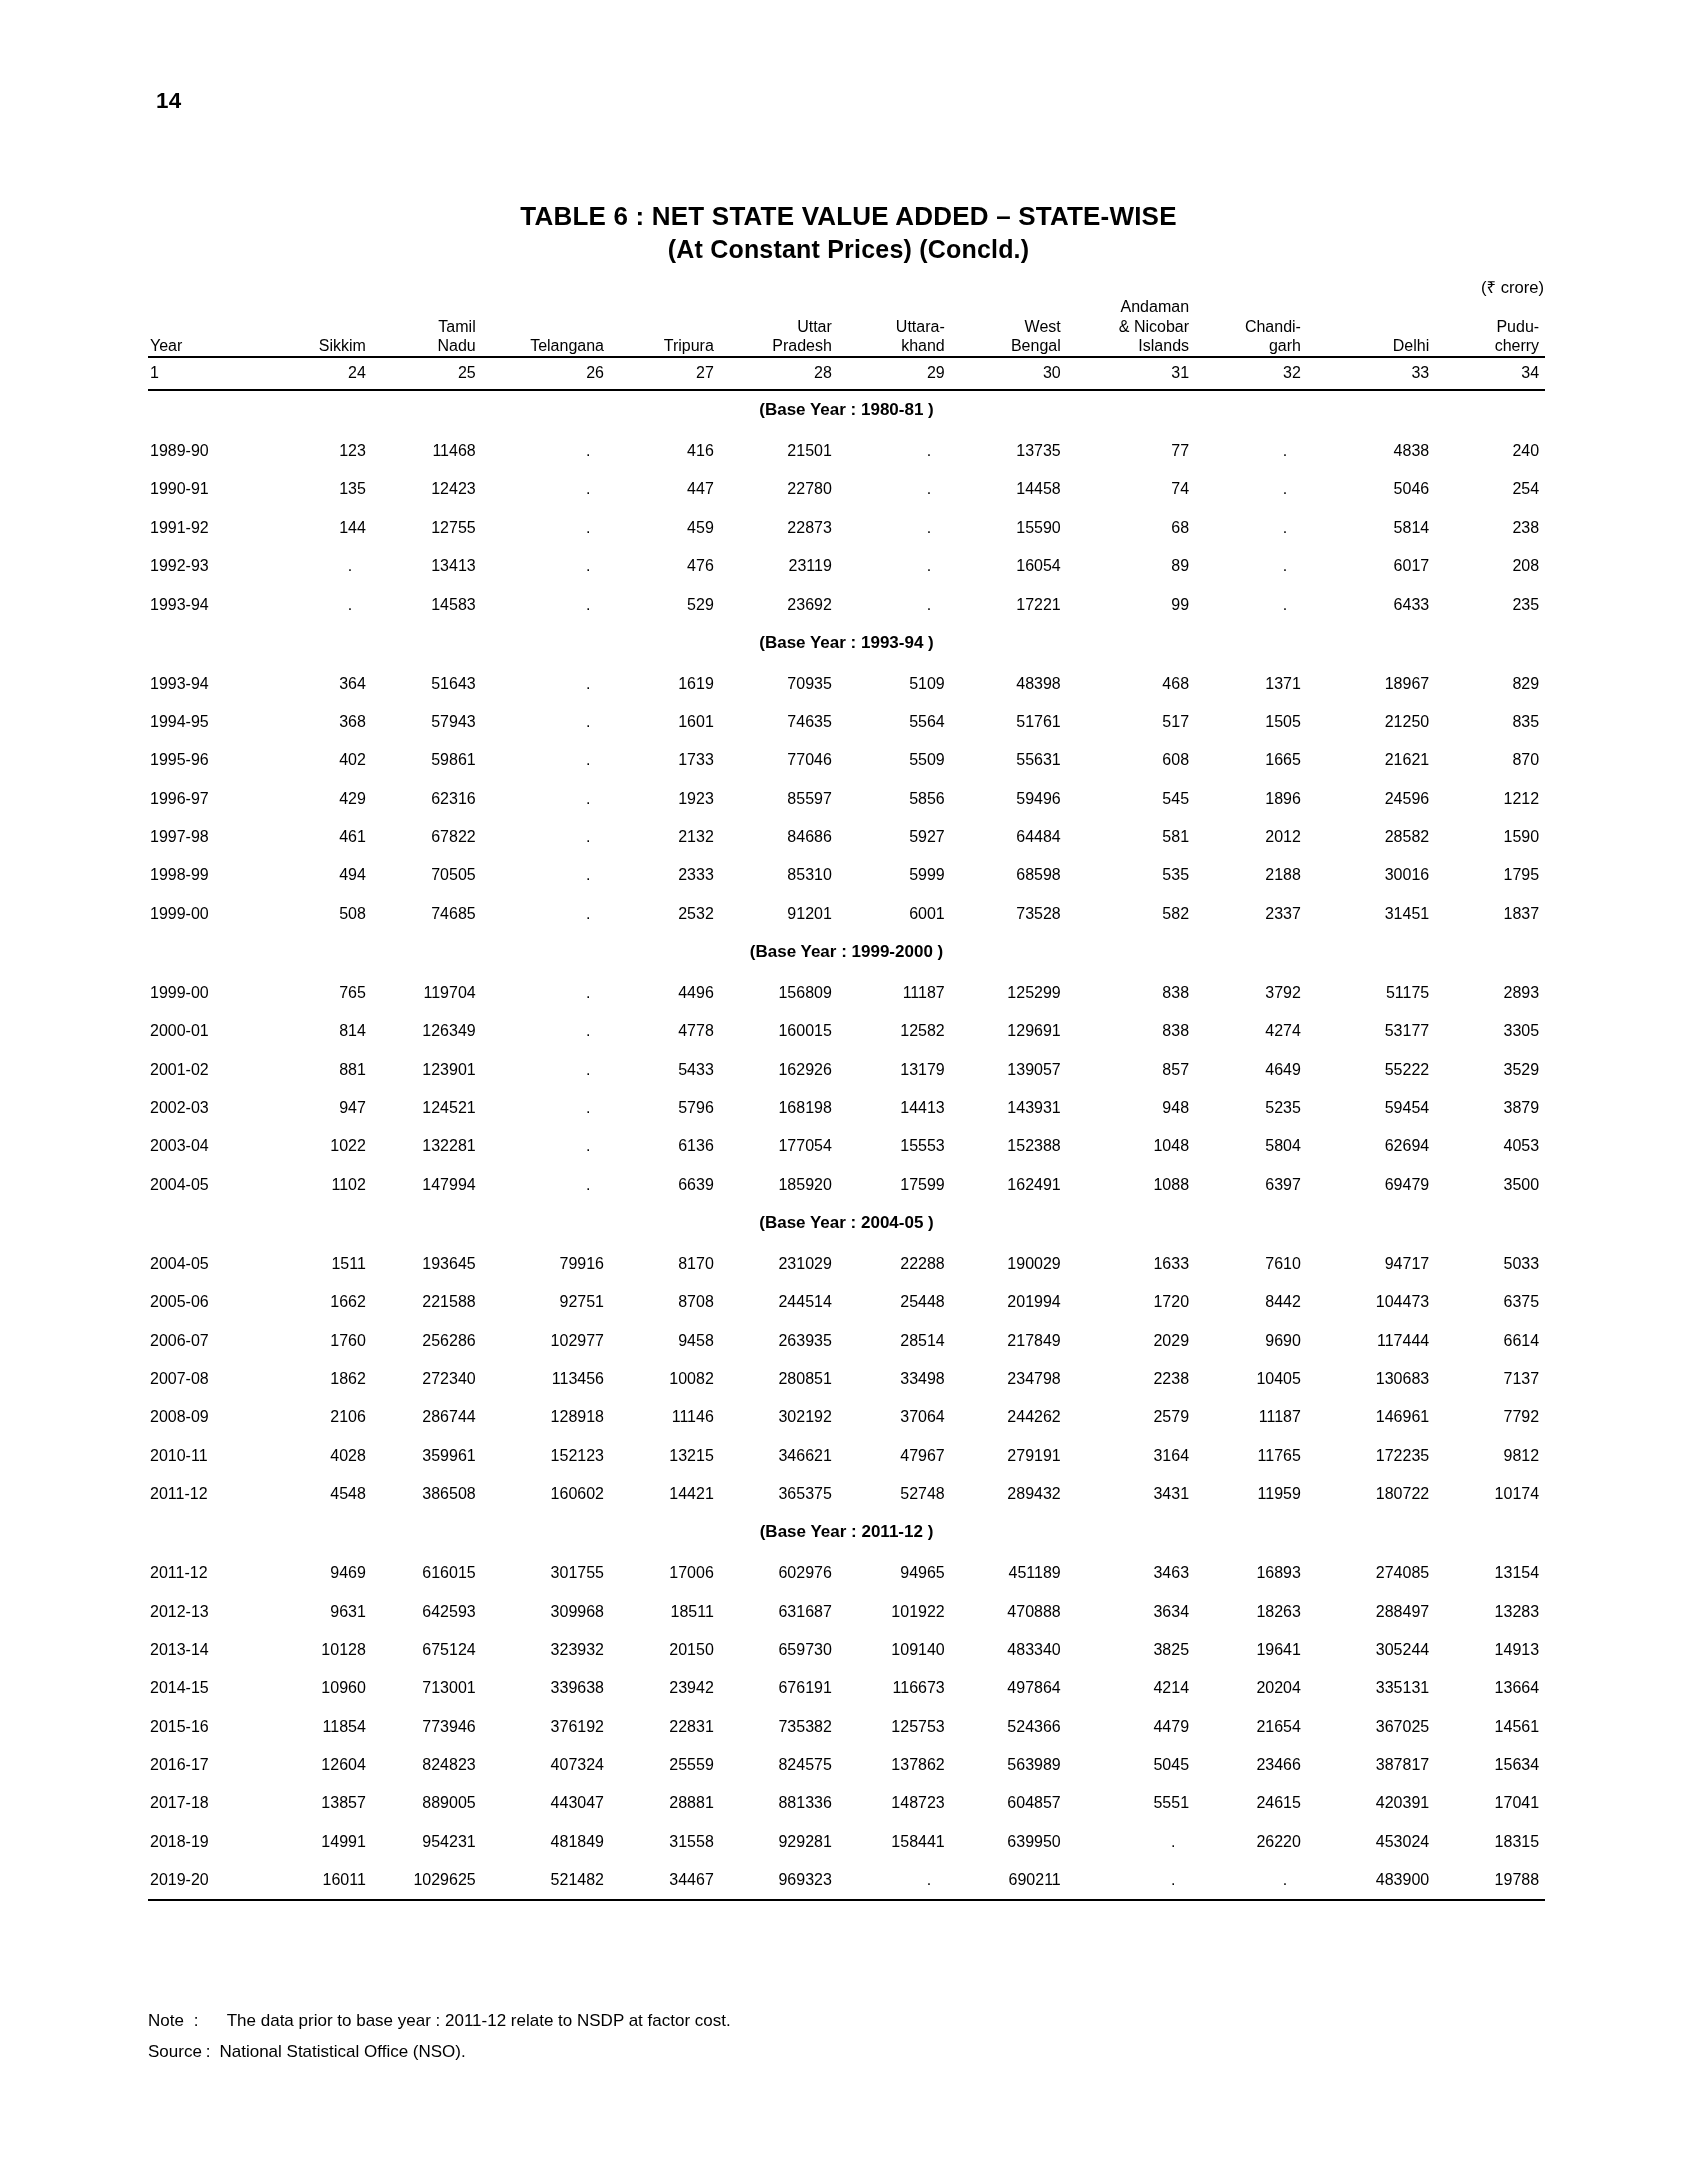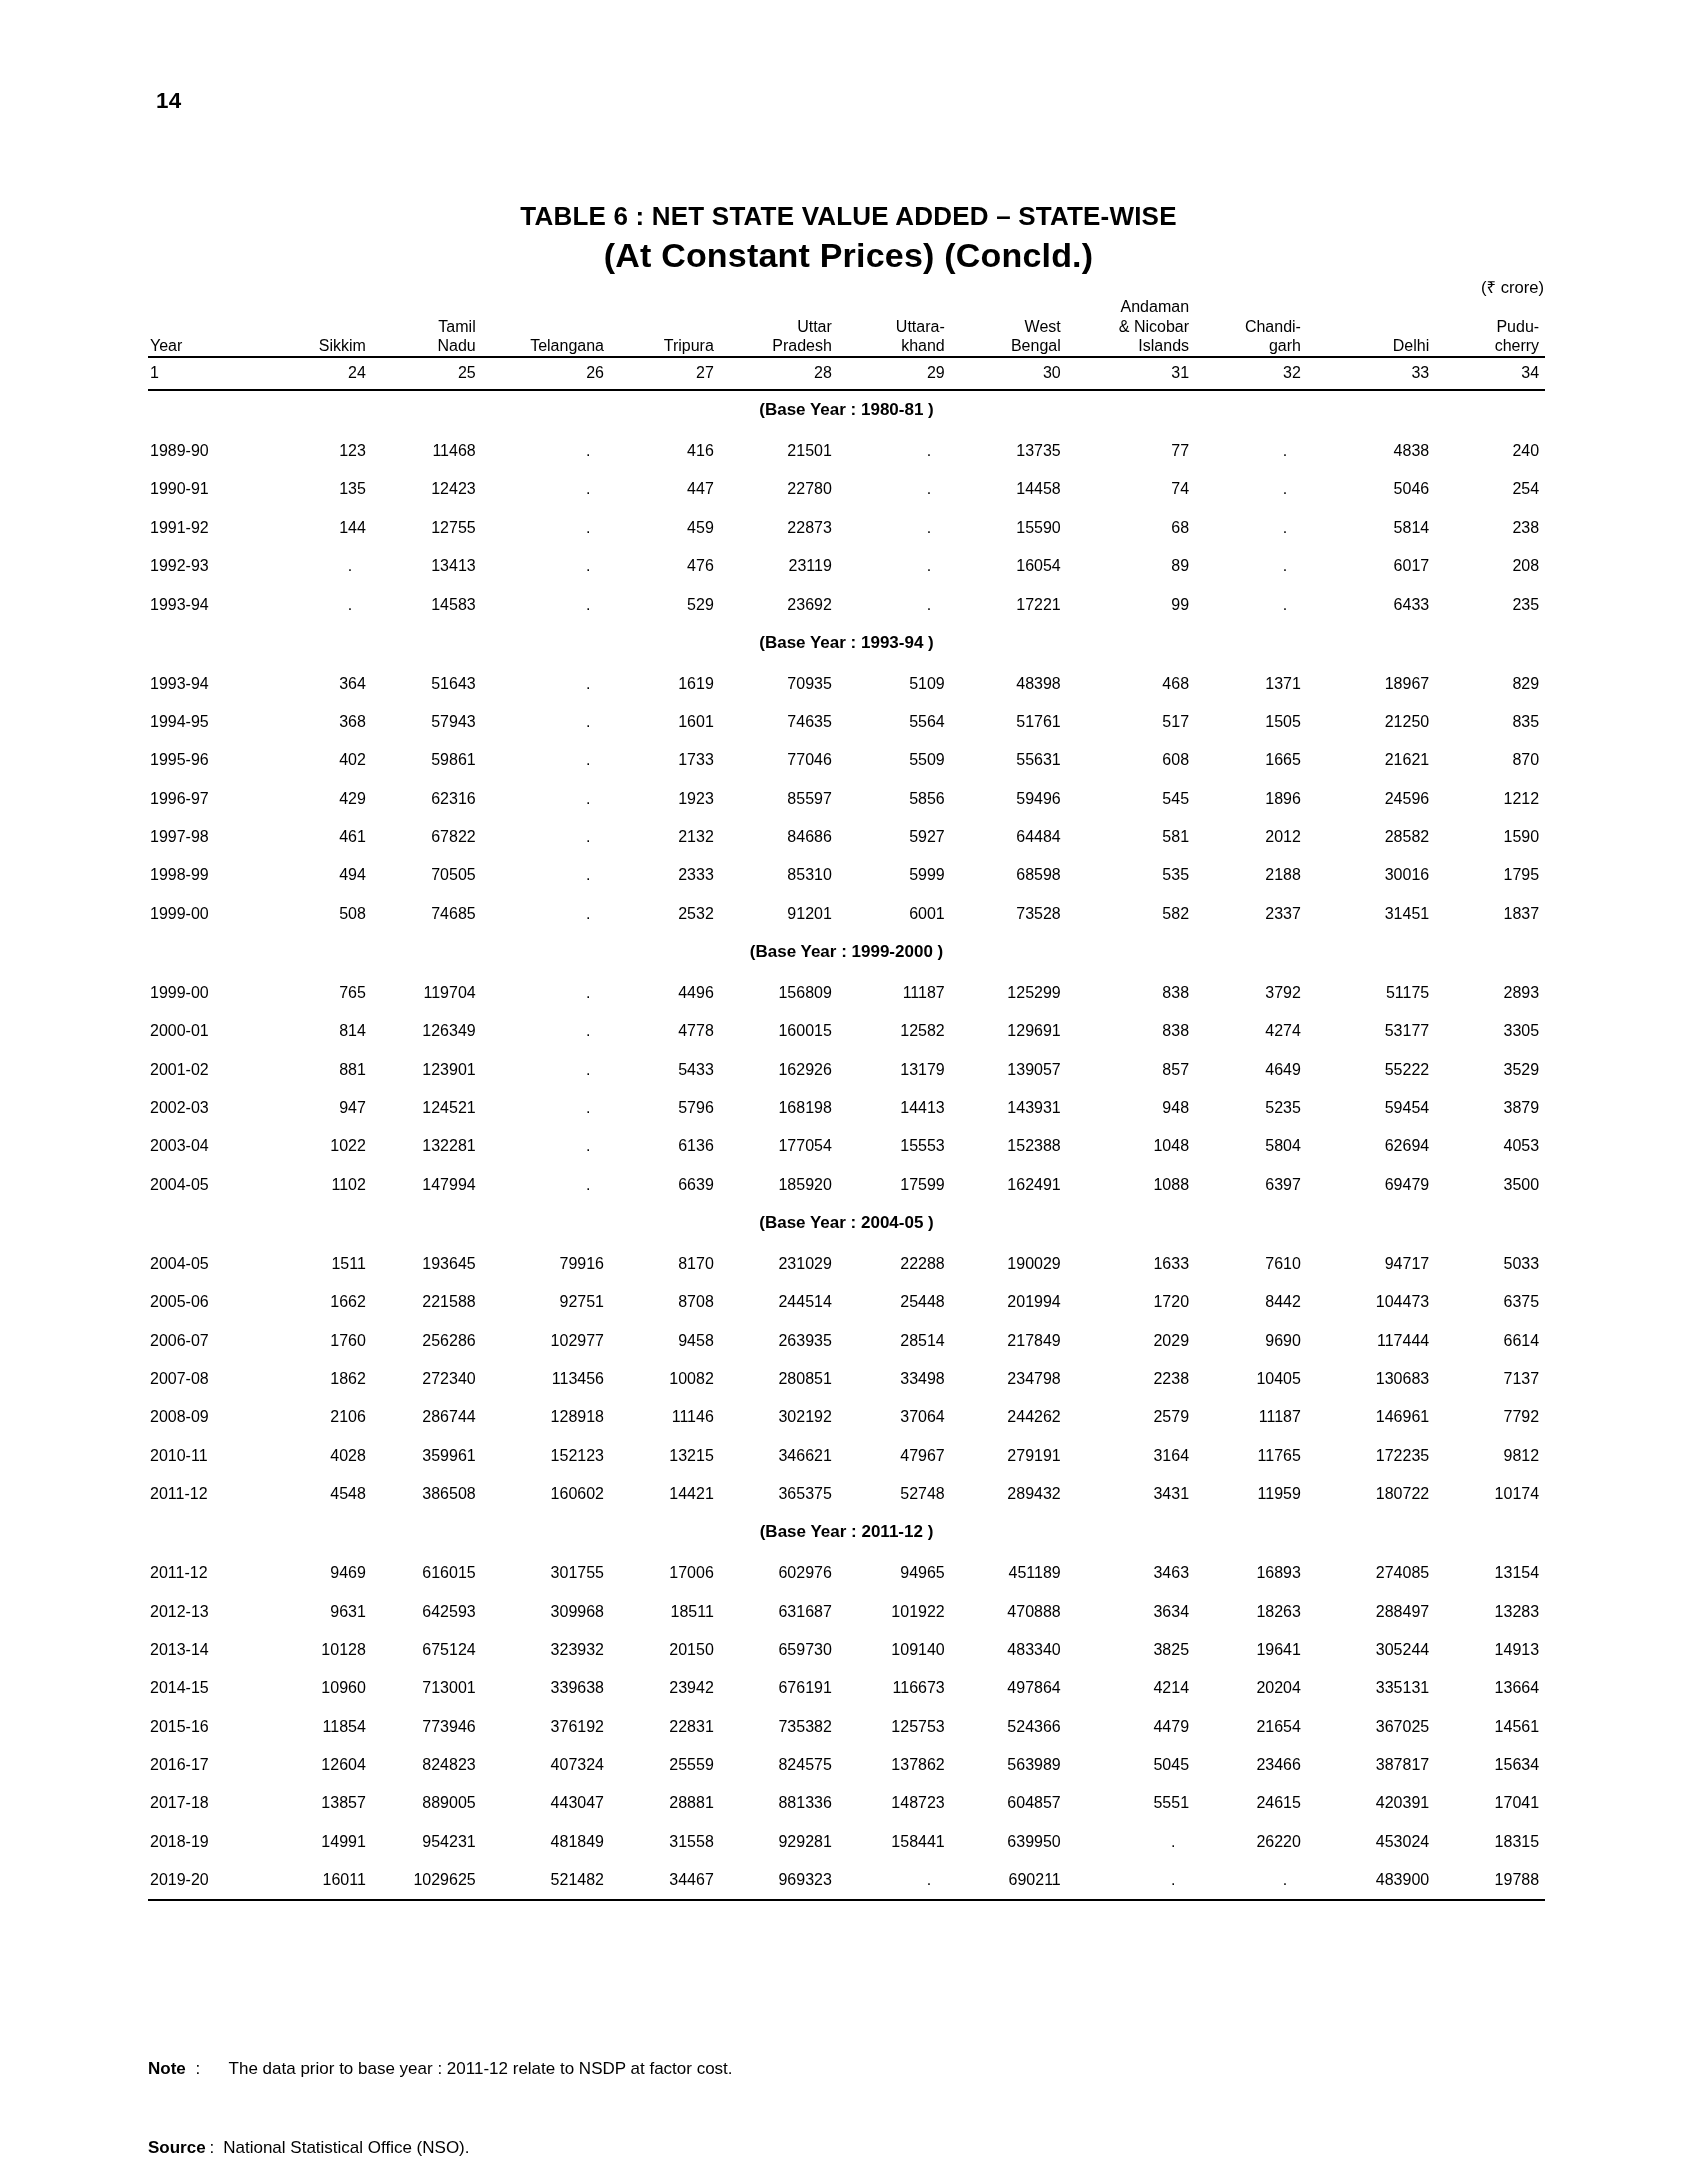--- a/index.html
+++ b/index.html
@@ -26,21 +26,21 @@
     left:7px;right:0;top:174px;
     text-align:center;
     margin-top:26px;
   }
   .title-line1{
     font-size:26px;font-weight:700;
     letter-spacing:0.2px;
     line-height:1.28;
   }
   .title-line2{
-    font-size:34px;font-weight:700;
+    font-size:25px;font-weight:700;
     letter-spacing:0.2px;
     line-height:1.3;
   }
   .unit-note{
     position:absolute;
     right:146px;top:275px;
     font-size:16.6px;
   }
   .table-wrap{
     position:absolute;
@@ -103,21 +103,21 @@
     position:absolute;
     left:148px;top:2011px;
     width:1365px;
     font-size:17px;
   }
   .foot-row{
     display:flex;
     align-items:baseline;
     margin-bottom:10.7px;
   }
-  .foot-key{font-weight:700;white-space:nowrap;margin-top:48px;}
+  .foot-key{font-weight:400;white-space:nowrap;}
   .foot-sep{width:33px;text-align:left;padding-left:9.8px;}
   .foot-sep.src{width:13.7px;padding-left:3.9px;}
   .foot-val{white-space:nowrap;}
 
   
   col.c-year{width:109px;}
   col.c-sikkim{width:109px;}
   col.c-tn{width:107px;}
   col.c-tg{width:125px;}
   col.c-tri{width:107px;}

